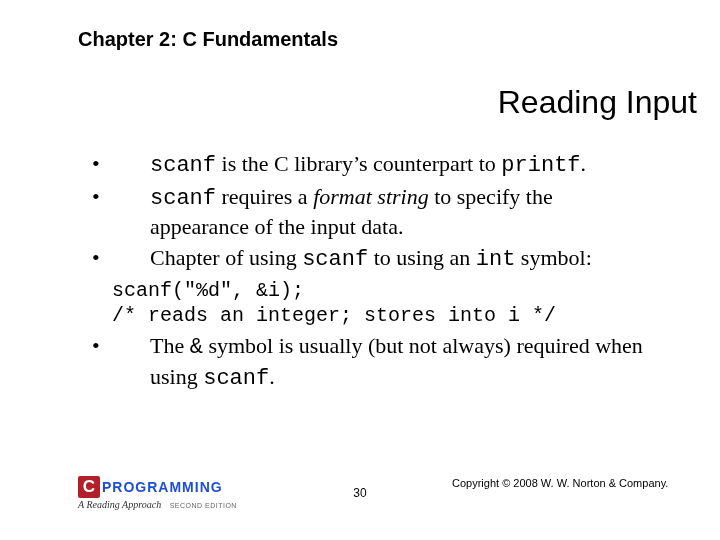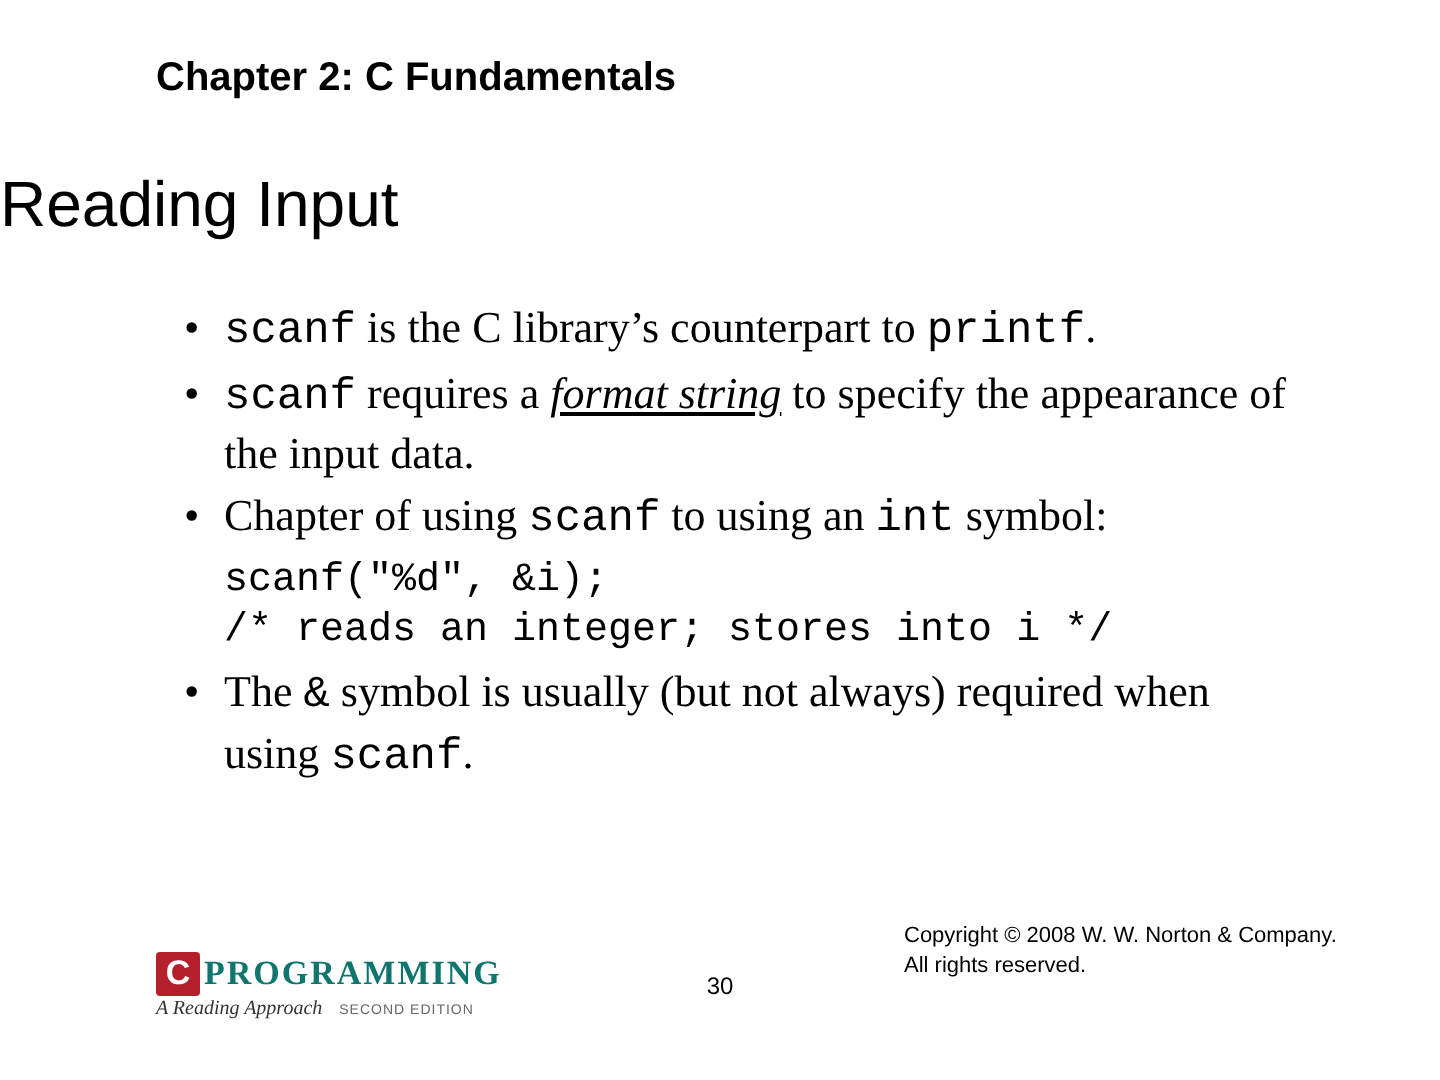--- a/index.html
+++ b/index.html
@@ -23,21 +23,21 @@
     left: 78px;
     font-family: Arial, Helvetica, sans-serif;
     font-weight: bold;
     font-size: 20px;
   }
   .title {
     position: absolute;
     top: 84px;
     left: 0;
     width: 697px;
-    text-align: left;
+    text-align: right;
     font-family: Arial, Helvetica, sans-serif;
     font-size: 32px;
     font-weight: normal;
   }
   .body {
     position: absolute;
     top: 150px;
     left: 92px;
     width: 560px;
     font-size: 22px;
@@ -51,27 +51,27 @@
   .body ul > li {
     display: flex;
     margin-bottom: 2px;
   }
   .bullet-dot {
     width: 20px;
     flex-shrink: 0;
   }
   .bullet-text {
     flex: 1;
+    margin-left: 38px;
   }
   .code-inline {
     font-family: "Courier New", Courier, monospace;
   }
   .italic {
     font-style: italic;
-    text-decoration: underline;
   }
   .code-block {
     font-family: "Courier New", Courier, monospace;
     font-size: 20px;
     margin-left: 20px;
     margin-top: 4px;
     margin-bottom: 4px;
     white-space: pre;
     line-height: 1.25;
   }
@@ -100,25 +100,25 @@
     color: #fff;
     font-family: Arial, sans-serif;
     font-weight: bold;
     font-size: 17px;
     display: flex;
     align-items: center;
     justify-content: center;
     border-radius: 2px;
   }
   .logo-word {
-    font-family: Liberation Serif, serif;
+    font-family: Liberation Sans, sans-serif;
     font-weight: bold;
-    font-size: 17px;
+    font-size: 14px;
     letter-spacing: 1px;
-    color: #0f766e;
+    color: #1d4ed8;
   }
   .logo-sub {
     font-family: "Times New Roman", serif;
     font-style: italic;
     font-size: 10px;
     color: #333;
     margin-top: 1px;
   }
   .logo-sub .ed {
     font-style: normal;
@@ -196,17 +196,16 @@
         <div class="logo-word">PROGRAMMING</div>
       </div>
       <div class="logo-sub">
         <span>A Reading Approach</span>
         <span class="ed">SECOND EDITION</span>
       </div>
     </div>
     <div class="page-num">30</div>
     <div class="copyright">
       <div>Copyright © 2008 W. W. Norton &amp; Company.</div>
-      <div>All rights reserved.</div>
     </div>
   </div>
 
 </div>
 
 </body></html>

